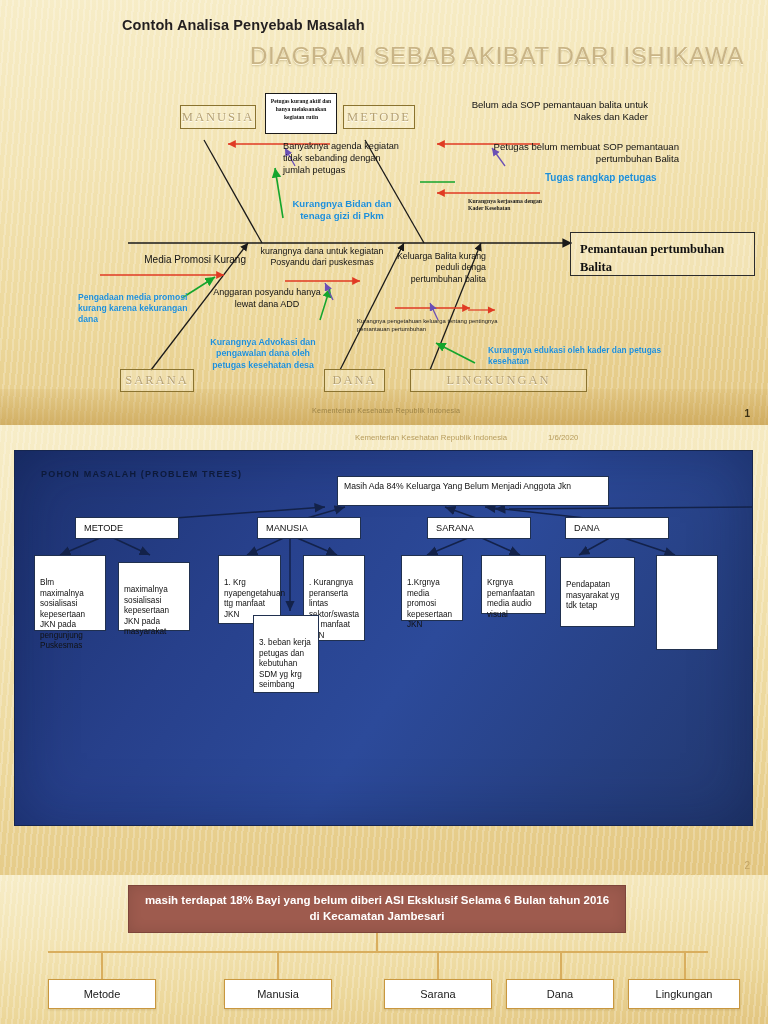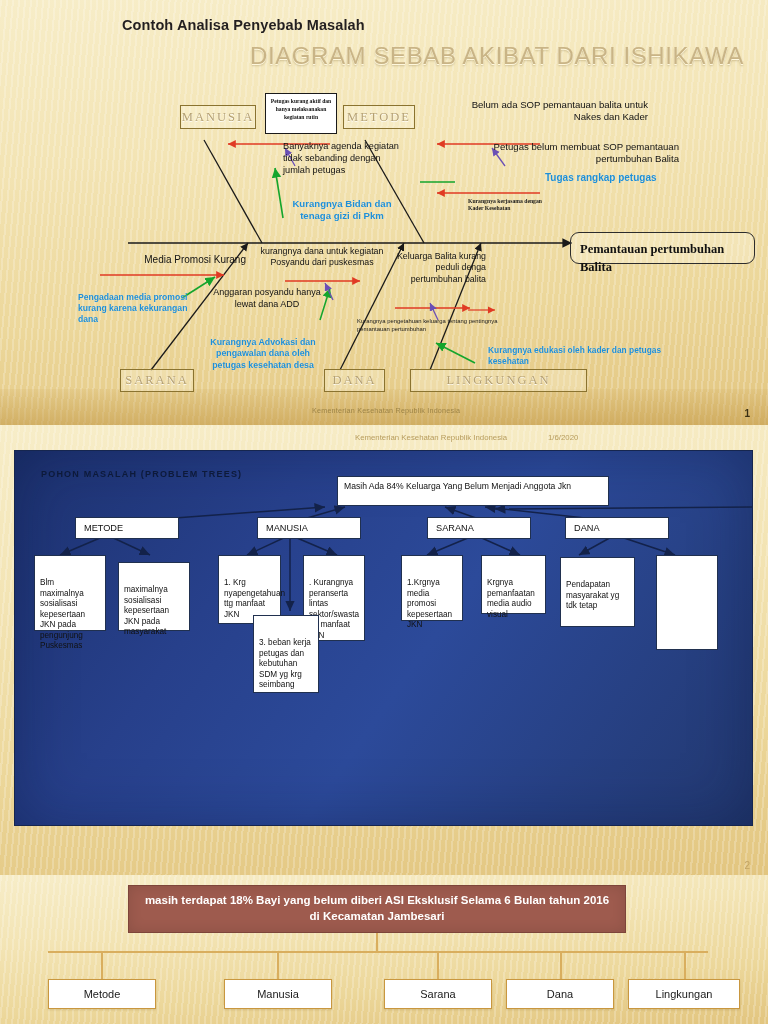--- a/index.html
+++ b/index.html
@@ -173,21 +173,21 @@
   </svg>
 
   <div class="catbox" style="left:180px;top:105px;width:74px;height:22px;line-height:22px;">MANUSIA</div>
   <div class="catbox" style="left:343px;top:105px;width:70px;height:22px;line-height:22px;">METODE</div>
   <div class="catbox" style="left:120px;top:369px;width:72px;height:21px;line-height:21px;">SARANA</div>
   <div class="catbox" style="left:324px;top:369px;width:59px;height:21px;line-height:21px;">DANA</div>
   <div class="catbox" style="left:410px;top:369px;width:175px;height:21px;line-height:21px;">LINGKUNGAN</div>
 
   <div class="whitebox" style="left:265px;top:93px;width:72px;height:41px;padding:3px 3px;box-sizing:border-box;">Petugas kurang aktif dan hanya melaksanakan kegiatan rutin</div>
 
-  <div class="effectbox" style="left:570px;top:232px;width:185px;height:32px;border-radius:9px;">Pemantauan pertumbuhan Balita</div>
+  <div class="effectbox" style="left:570px;top:232px;width:185px;height:44px;">Pemantauan pertumbuhan Balita</div>
 
   <div class="lbl dark" style="left:283px;top:141px;width:118px;font-size:9.2px;text-align:left;">Banyaknya agenda kegiatan tidak sebanding dengan jumlah petugas</div>
   <div class="lbl blue" style="left:278px;top:198px;width:128px;font-size:9.6px;text-align:center;">Kurangnya Bidan dan tenaga gizi di Pkm</div>
 
   <div class="lbl dark" style="left:448px;top:99px;width:200px;font-size:9.6px;">Belum ada SOP pemantauan balita untuk Nakes dan Kader</div>
   <div class="lbl dark" style="left:463px;top:141px;width:216px;font-size:9.6px;">Petugas belum membuat SOP pemantauan pertumbuhan Balita</div>
   <div class="lbl blue" style="left:545px;top:172px;width:151px;font-size:10px;">Tugas rangkap petugas</div>
   <div class="lbl tiny" style="left:468px;top:198px;width:78px;">Kurangnya kerjasama dengan Kader Kesehatan</div>
 
   <div class="lbl dark" style="left:96px;top:254px;width:150px;font-size:10px;">Media Promosi Kurang</div>

